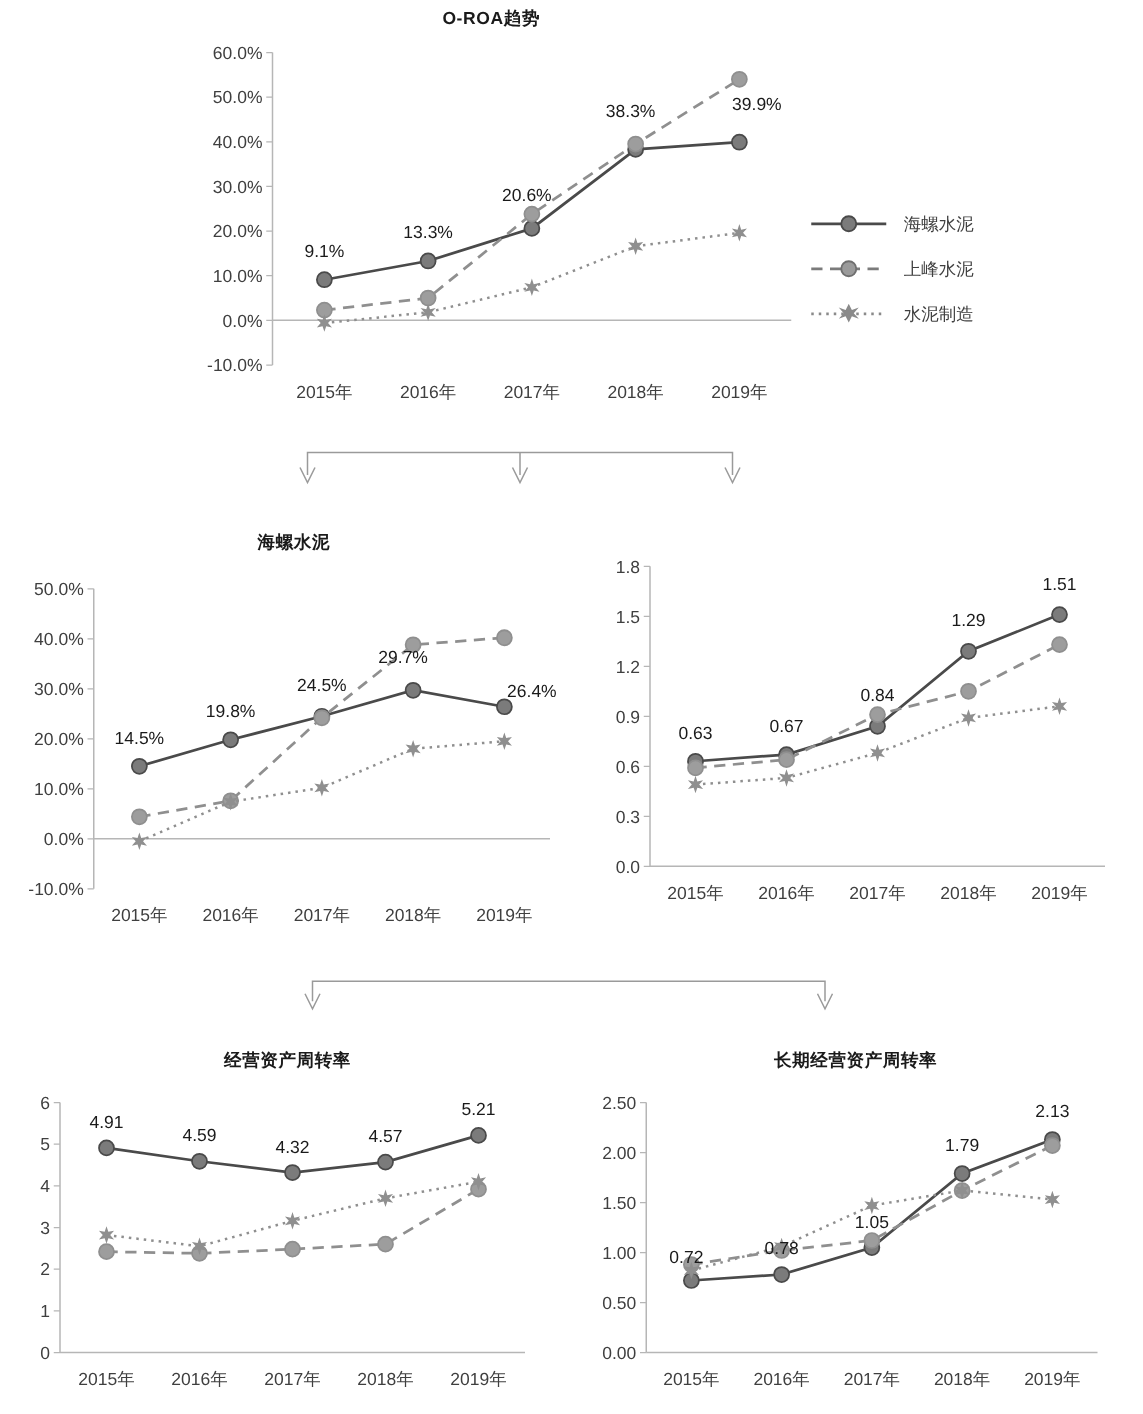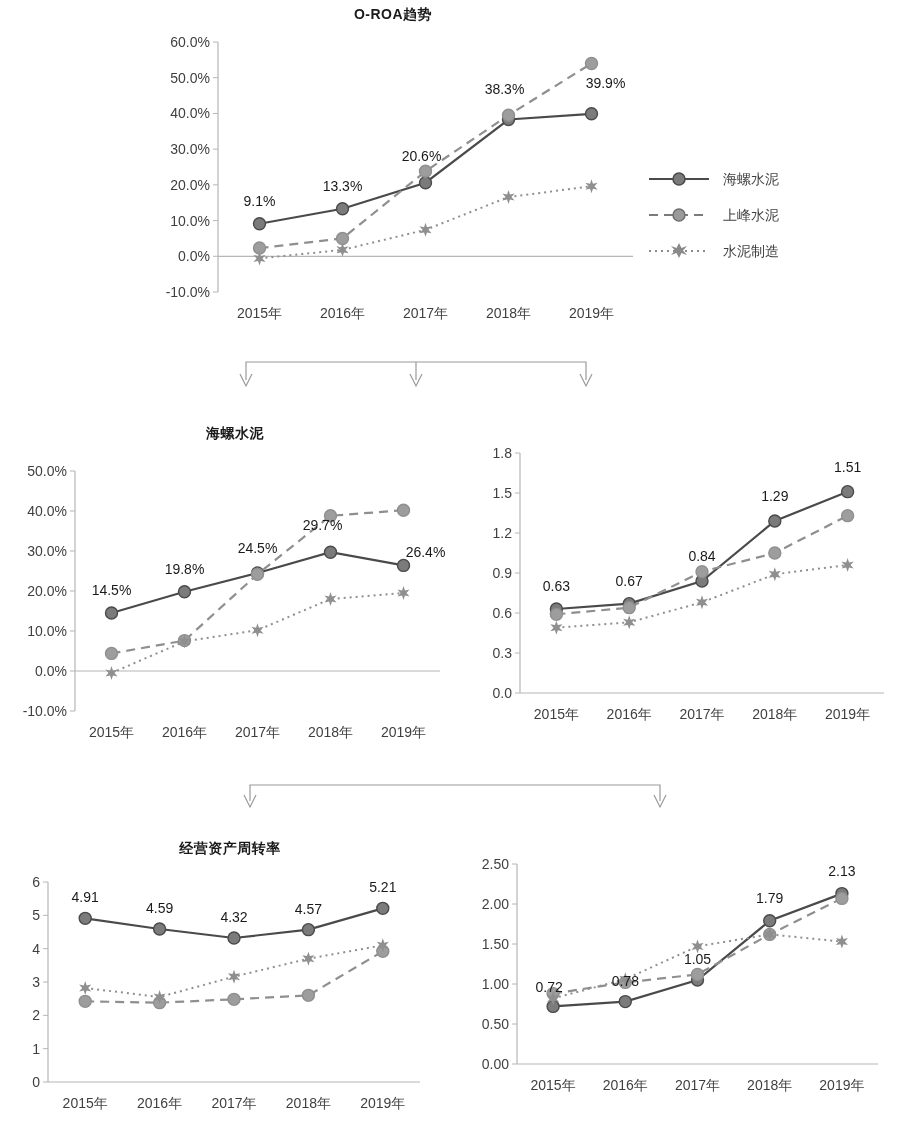--- a/index.html
+++ b/index.html
@@ -255,20 +255,21 @@
       <polygon points="382.80,80.33 384.27,84.79 388.86,83.83 385.74,87.33 388.86,90.83 384.27,89.88 382.80,94.33 381.33,89.88 376.74,90.83 379.86,87.33 376.74,83.83 381.33,84.79" fill="#8f8f8f"></polygon>
       <text x="85.2" y="44.333333333333314" text-anchor="middle" class="dl">4.91</text>
       <text x="159.60000000000002" y="55" text-anchor="middle" class="dl">4.59</text>
       <text x="234" y="63.99999999999997" text-anchor="middle" class="dl">4.32</text>
       <text x="308.40000000000003" y="55.66666666666666" text-anchor="middle" class="dl">4.57</text>
       <text x="382.8" y="34.33333333333334" text-anchor="middle" class="dl">5.21</text>
     </svg>
 </div>
 
 <div class="chart-block" style="left:455px;top:840px;width:459px;">
+  <div class="chart-title">长期经营资产周转率</div>
   <svg id="svg-longterm-asset-turnover" width="459" height="280">
       <text x="54" y="229" text-anchor="end" class="tick-label">0.00</text>
       <line x1="57" y1="224" x2="62" y2="224" stroke="#b6b6b6" stroke-width="1"></line>
       <text x="54" y="189" text-anchor="end" class="tick-label">0.50</text>
       <line x1="57" y1="184" x2="62" y2="184" stroke="#b6b6b6" stroke-width="1"></line>
       <text x="54" y="149" text-anchor="end" class="tick-label">1.00</text>
       <line x1="57" y1="144" x2="62" y2="144" stroke="#b6b6b6" stroke-width="1"></line>
       <text x="54" y="109" text-anchor="end" class="tick-label">1.50</text>
       <line x1="57" y1="104" x2="62" y2="104" stroke="#b6b6b6" stroke-width="1"></line>
       <text x="54" y="69" text-anchor="end" class="tick-label">2.00</text>

